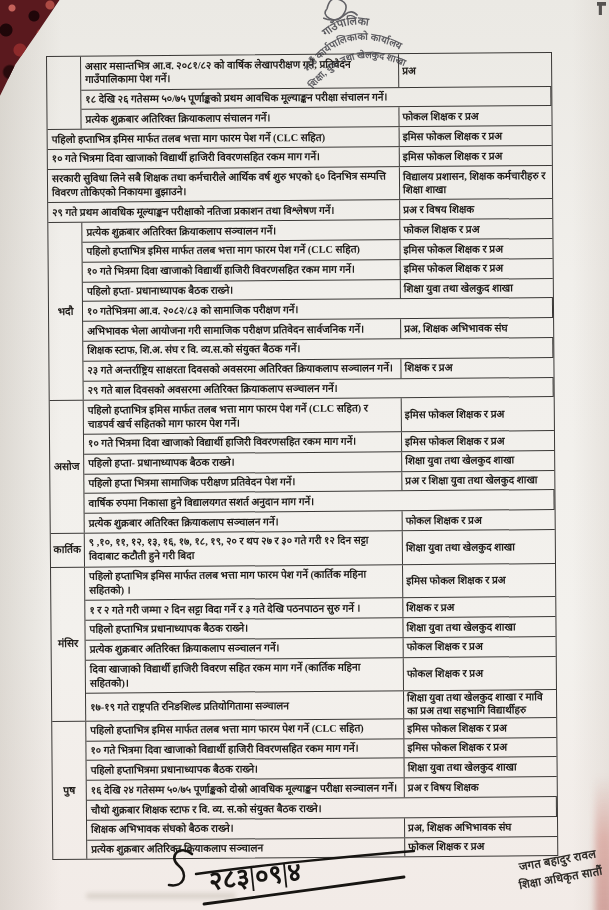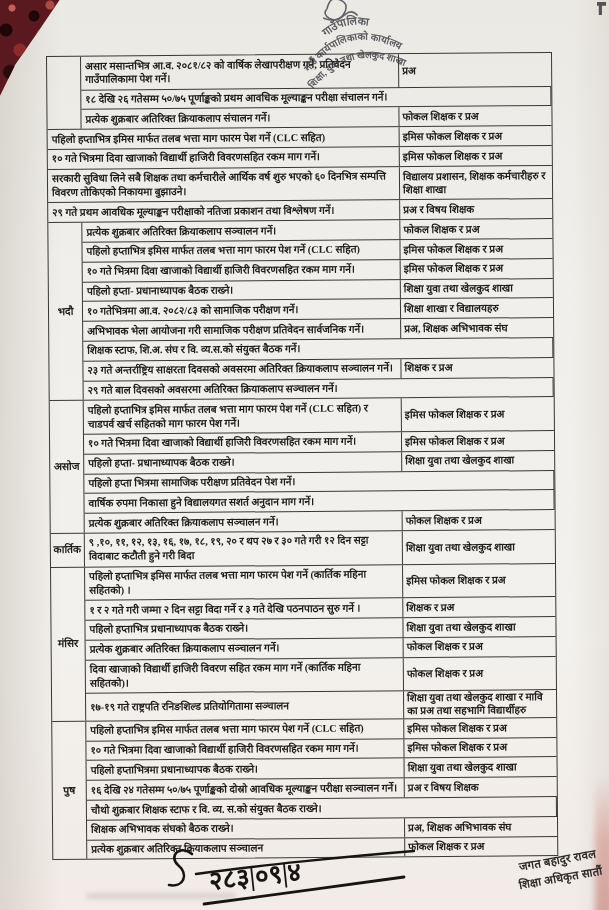--- a/index.html
+++ b/index.html
@@ -177,21 +177,20 @@
           <div class="cal-row">
             <div class="cell-activity">१० गते भित्रमा दिवा खाजाको विद्यार्थी हाजिरी विवरणसहित रकम माग गर्ने।</div>
             <div class="cell-resp">इमिस फोकल शिक्षक र प्रअ</div>
           </div>
           <div class="cal-row">
             <div class="cell-activity">पहिलो हप्ता- प्रधानाध्यापक बैठक राख्ने।</div>
             <div class="cell-resp">शिक्षा युवा तथा खेलकुद शाखा</div>
           </div>
           <div class="cal-row">
             <div class="cell-activity">१० गतेभित्रमा आ.व. २०८२/८३ को सामाजिक परीक्षण गर्ने।</div>
-            <div class="cell-resp">शिक्षा शाखा र विद्यालयहरु</div>
           </div>
           <div class="cal-row">
             <div class="cell-activity">अभिभावक भेला आयोजना गरी सामाजिक परीक्षण प्रतिवेदन सार्वजनिक गर्ने।</div>
             <div class="cell-resp">प्रअ, शिक्षक अभिभावक संघ</div>
           </div>
           <div class="cal-row">
             <div class="cell-activity">शिक्षक स्टाफ, शि.अ. संघ र वि. व्य.स.को संयुक्त बैठक गर्ने।</div>
           </div>
           <div class="cal-row">
             <div class="cell-activity">२३ गते अन्तर्राष्ट्रिय साक्षरता दिवसको अवसरमा अतिरिक्त क्रियाकलाप सञ्चालन गर्ने।</div>
@@ -212,20 +211,21 @@
           <div class="cal-row">
             <div class="cell-activity">१० गते भित्रमा दिवा खाजाको विद्यार्थी हाजिरी विवरणसहित रकम माग गर्ने।</div>
             <div class="cell-resp">इमिस फोकल शिक्षक र प्रअ</div>
           </div>
           <div class="cal-row">
             <div class="cell-activity">पहिलो हप्ता- प्रधानाध्यापक बैठक राख्ने।</div>
             <div class="cell-resp">शिक्षा युवा तथा खेलकुद शाखा</div>
           </div>
           <div class="cal-row">
             <div class="cell-activity">पहिलो हप्ता भित्रमा सामाजिक परीक्षण प्रतिवेदन पेश गर्ने।</div>
+            <div class="cell-resp">प्रअ र शिक्षा युवा तथा खेलकुद शाखा</div>
           </div>
           <div class="cal-row">
             <div class="cell-activity">वार्षिक रुपमा निकासा हुने विद्यालयगत सशर्त अनुदान माग गर्ने।</div>
           </div>
           <div class="cal-row">
             <div class="cell-activity">प्रत्येक शुक्रबार अतिरिक्त क्रियाकलाप सञ्चालन गर्ने।</div>
             <div class="cell-resp">फोकल शिक्षक र प्रअ</div>
           </div>
         </div>
       </div>

